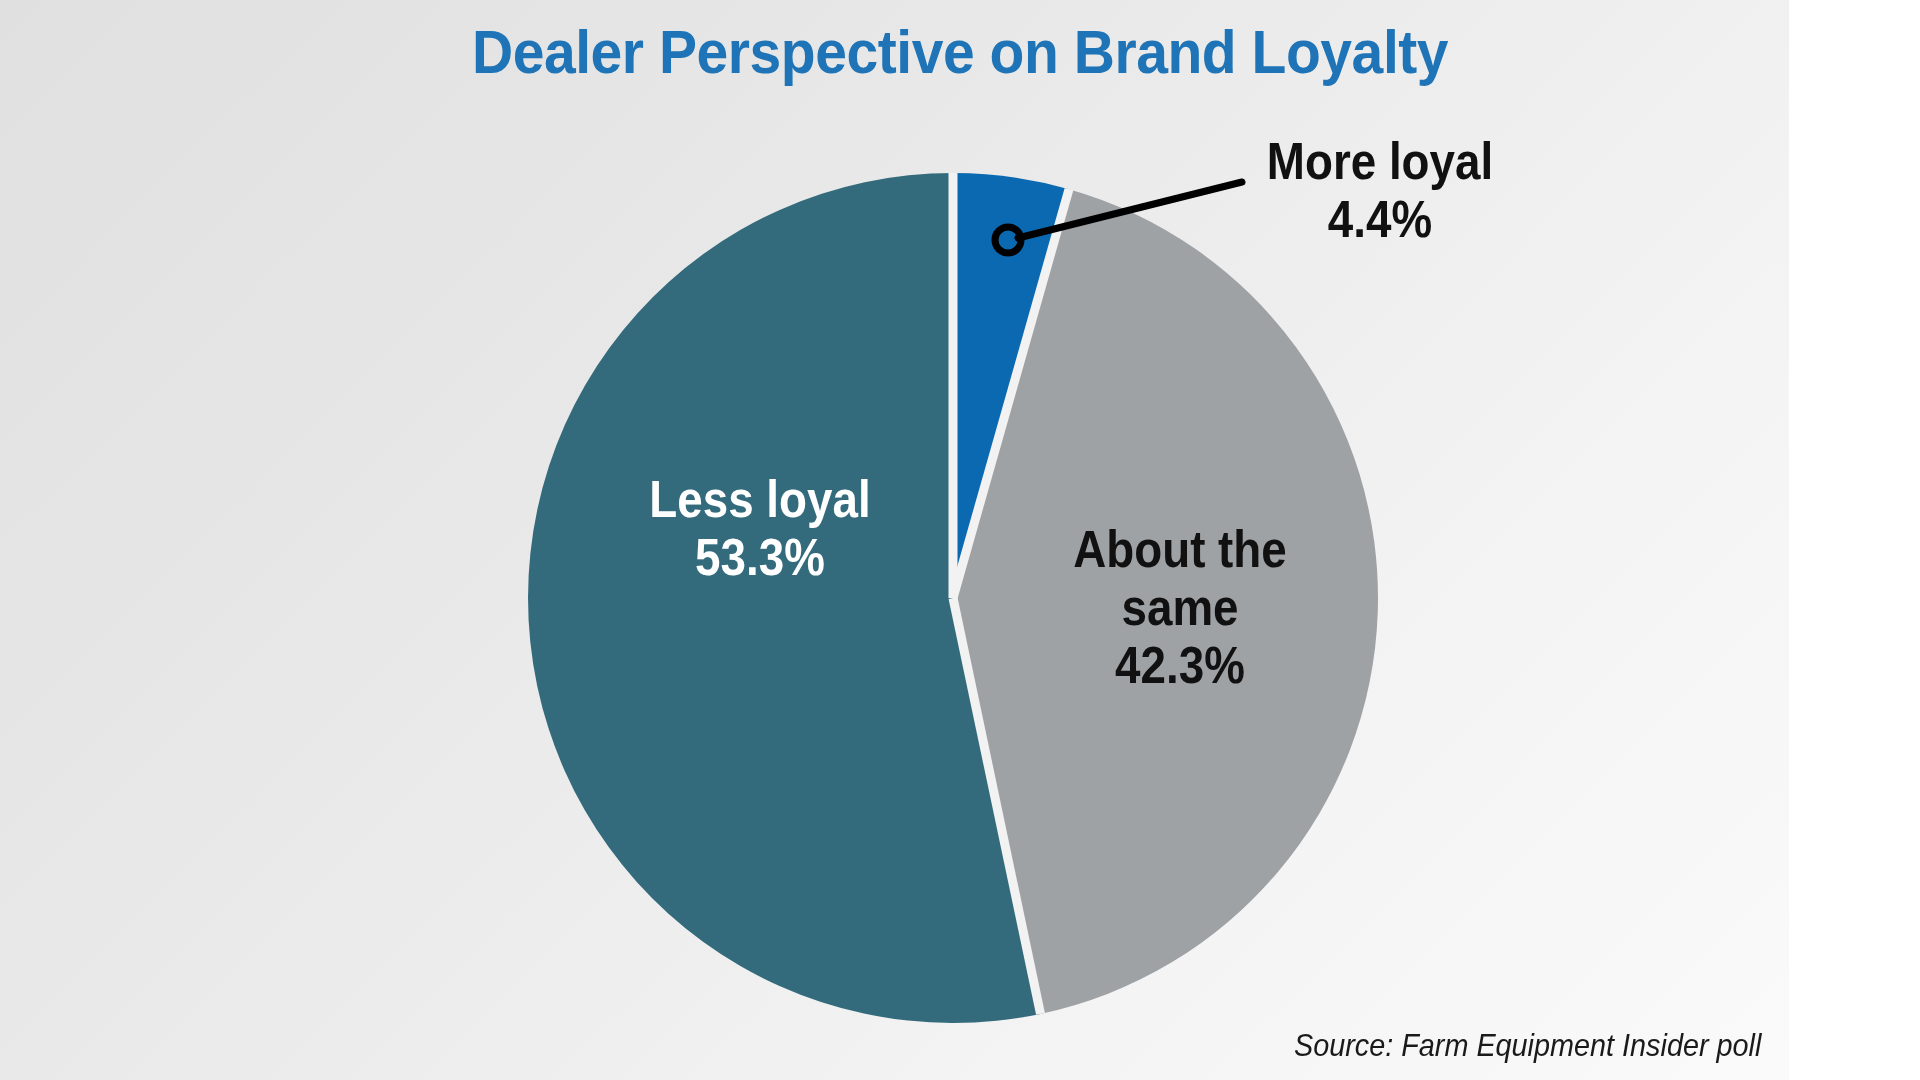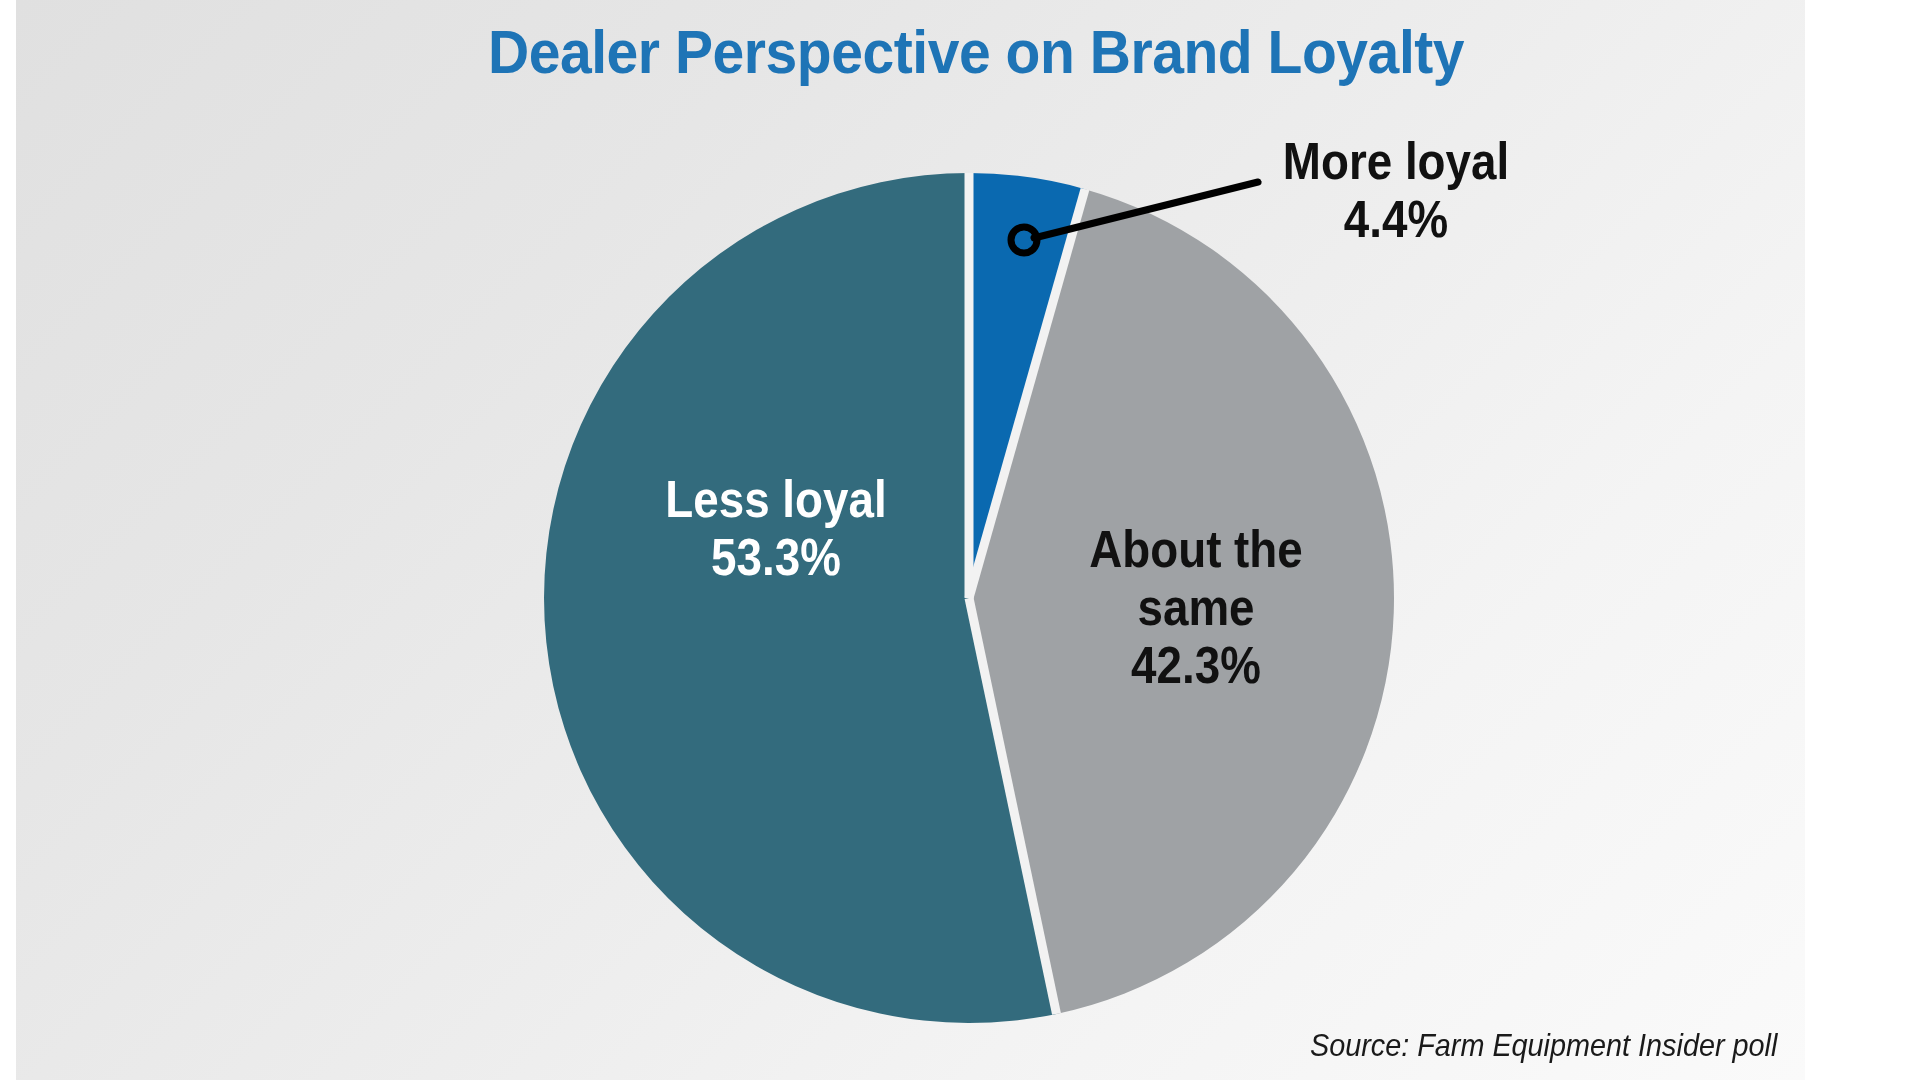--- a/index.html
+++ b/index.html
@@ -13,21 +13,20 @@
     overflow: hidden;
     font-family: "Liberation Sans", sans-serif;
   }
 
   #page {
     position: relative;
     width: 1789px;
     height: 1080px;
     background: linear-gradient(135deg, #E0E0E0 0%, #E6E6E6 28%, #EDEDED 52%, #F4F4F4 74%, #FAFAFA 100%);
     overflow: hidden;
-    margin-left: 16px;
   }
 
   
   #chart-title {
     position: absolute;
     top: 16px;
     left: 0;
     width: 1920px;
     text-align: center;
     font-family: "Liberation Sans Narrow", "Liberation Sans", sans-serif;

